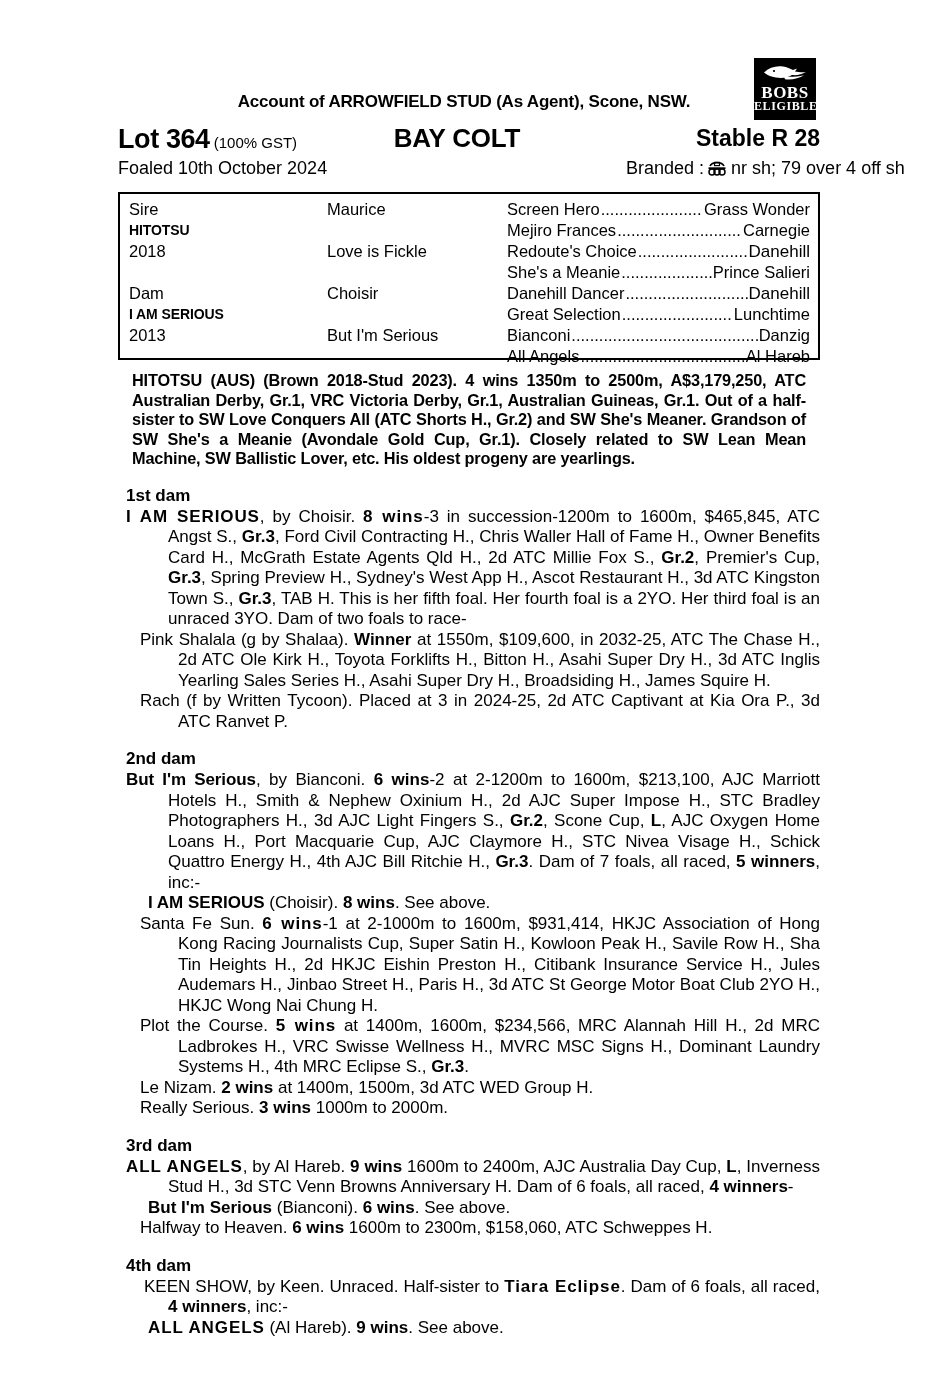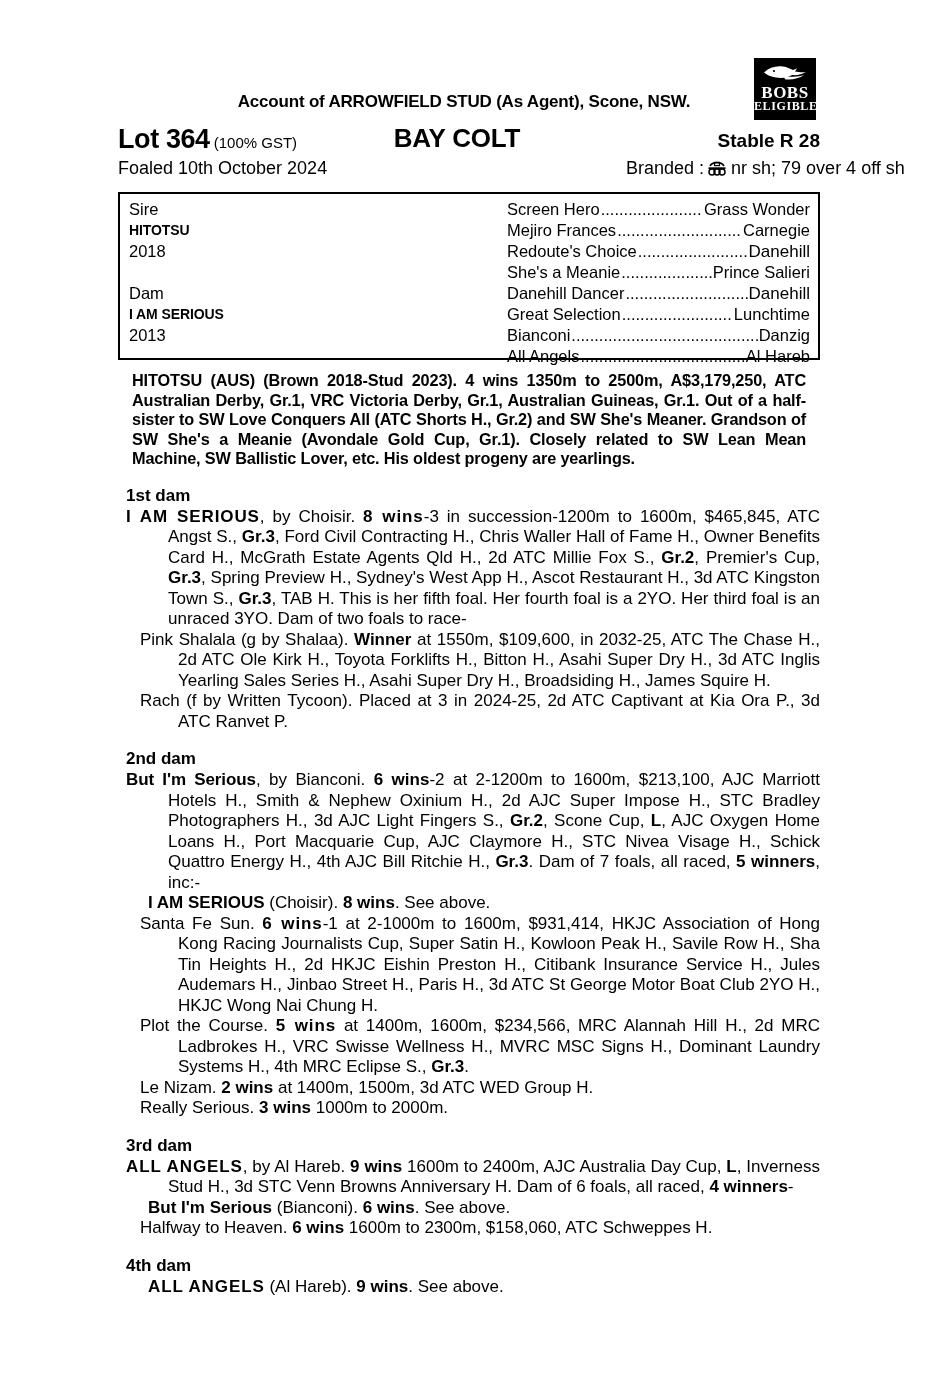--- a/index.html
+++ b/index.html
@@ -96,21 +96,21 @@
     font-weight: bold;
     font-size: 26px;
     letter-spacing: -0.2px;
     padding-right: 24px;
   }
   .lot-right {
     position: absolute;
     right: 0;
     bottom: 3px;
     font-weight: bold;
-    font-size: 19px;
+    font-size: 23px;
     white-space: nowrap;
   }
   .foaled-row {
     position: relative;
     height: 26px;
     margin-top: 3px;
     font-size: 18px;
   }
   .foaled-left { position: absolute; left: 0; top: 0; white-space: nowrap; }
   .branded-right {
@@ -269,20 +269,29 @@
     <div class="ped-grid">
       <div class="ped-col-left">
         <div class="ped-row">Sire</div>
         <div class="ped-row ped-bold">HITOTSU</div>
         <div class="ped-row">2018</div>
         <div class="ped-spacer"></div>
         <div class="ped-row">Dam</div>
         <div class="ped-row ped-bold">I AM SERIOUS</div>
         <div class="ped-row">2013</div>
       </div>
+      <div class="ped-col-mid">
+        <div class="ped-row">Maurice</div>
+        <div class="ped-spacer"></div>
+        <div class="ped-row">Love is Fickle</div>
+        <div class="ped-spacer"></div>
+        <div class="ped-row">Choisir</div>
+        <div class="ped-spacer"></div>
+        <div class="ped-row">But I'm Serious</div>
+      </div>
       <div class="ped-col-right">
         <div class="leader-row">
           <span class="leader-name">Screen Hero</span>
           <span class="leader-dots"></span>
           <span class="leader-val">Grass Wonder</span>
         </div>
         <div class="leader-row">
           <span class="leader-name">Mejiro Frances</span>
           <span class="leader-dots"></span>
           <span class="leader-val">Carnegie</span>
@@ -366,18 +375,21 @@
     <div class="entry hang2">
       <b>But I'm Serious</b><span> (Bianconi). </span><b>6 wins</b><span>. See above.</span>
     </div>
     <div class="entry hang1">
       <span>Halfway to Heaven. </span><b>6 wins</b><span> 1600m to 2300m, $158,060, ATC Schweppes H.</span>
     </div>
   </div>
 
   <div class="dam-section">
     <div class="dam-heading">4th dam</div>
+    <div class="entry hang3">
+      <span>KEEN SHOW, by Keen. Unraced. Half-sister to </span><b class="sp">Tiara Eclipse</b><span>. Dam of 6 foals, all raced, </span><b>4 winners</b><span>, inc:-</span>
+    </div>
     <div class="entry hang2">
       <b class="sp">ALL ANGELS</b><span> (Al Hareb). </span><b>9 wins</b><span>. See above.</span>
     </div>
   </div>
 
 </div>
 
 </body></html>

